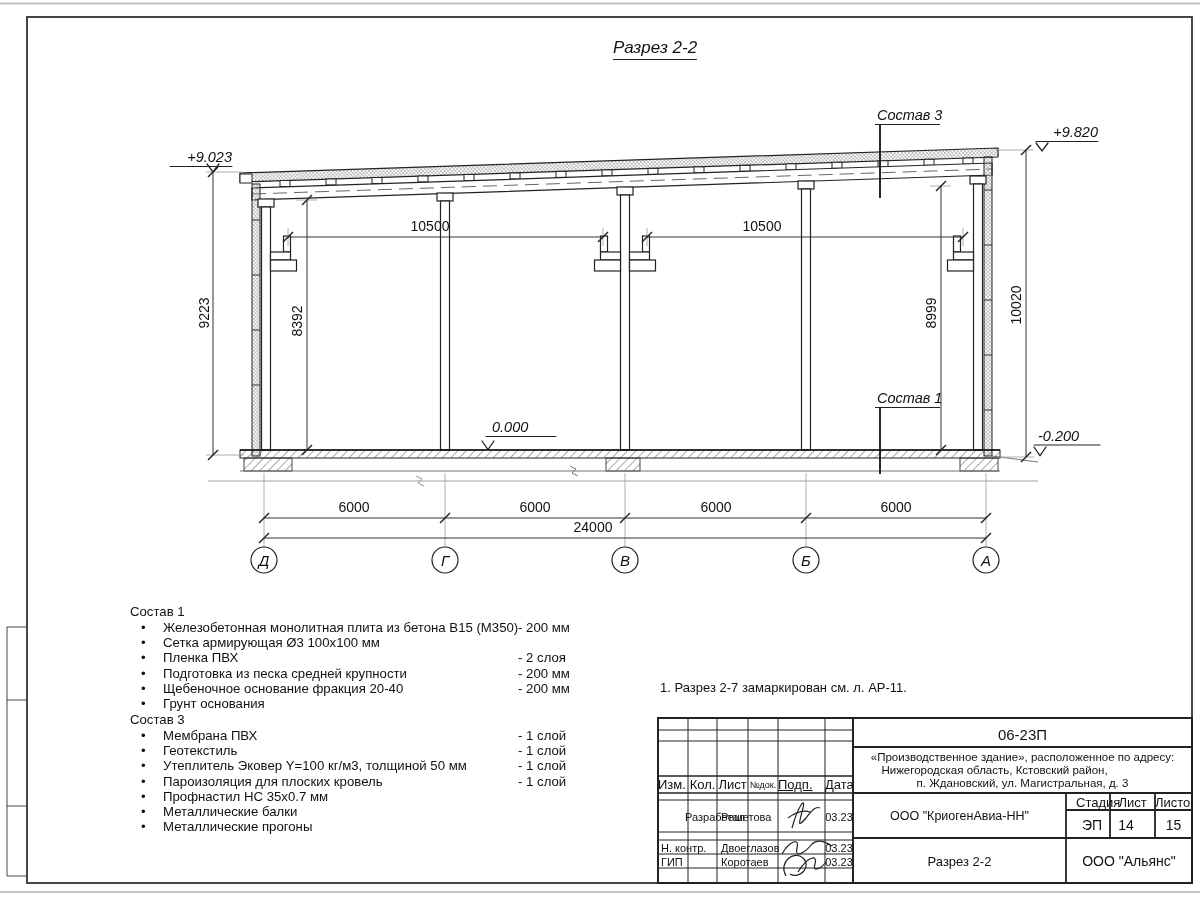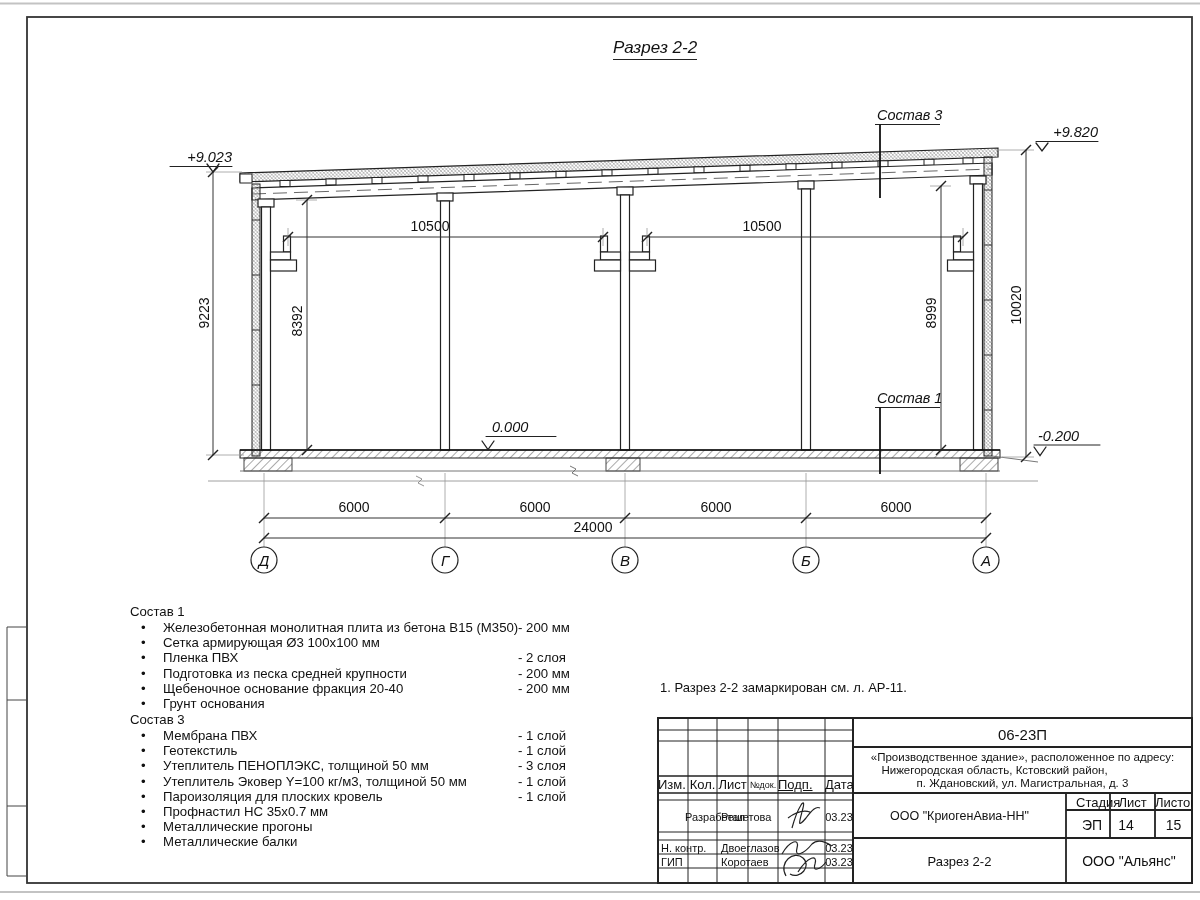--- a/index.html
+++ b/index.html
@@ -281,29 +281,28 @@
   <div class="mat-item"><span>Пленка ПВХ</span><span class="mat-val">-  2 слоя</span></div>
   <div class="mat-item"><span>Подготовка из песка средней крупности</span><span class="mat-val">- 200 мм</span></div>
   <div class="mat-item"><span>Щебеночное основание фракция 20-40</span><span class="mat-val">- 200 мм</span></div>
   <div class="mat-item"><span>Грунт основания</span><span class="mat-val"></span></div>
 </div>
 
 <div class="mat-list" style="top:712px;">
   <div class="hdr">Состав 3</div>
   <div class="mat-item"><span>Мембрана ПВХ</span><span class="mat-val">- 1 слой</span></div>
   <div class="mat-item"><span>Геотекстиль</span><span class="mat-val">- 1 слой</span></div>
-  <div class="mat-item"><span>Утеплитель ПЕНОПЛЭКС, толщиной 50 мм</span><span class="mat-val">- 3 слоя</span></div>
   <div class="mat-item"><span>Утеплитель Эковер Y=100 кг/м3, толщиной 50 мм</span><span class="mat-val">- 1 слой</span></div>
   <div class="mat-item"><span>Пароизоляция для плоских кровель</span><span class="mat-val">- 1 слой</span></div>
   <div class="mat-item"><span>Профнастил НС 35х0.7 мм</span><span class="mat-val"></span></div>
+  <div class="mat-item"><span>Металлические балки</span><span class="mat-val"></span></div>
   <div class="mat-item"><span>Металлические прогоны</span><span class="mat-val"></span></div>
-  <div class="mat-item"><span>Металлические балки</span><span class="mat-val"></span></div>
 </div>
 
-<div class="note">1. Разрез 2-2 замаркирован см. л. АР-11.</div>
+<div class="note">1. Разрез 2-7 замаркирован см. л. АР-11.</div>
 
 <div class="tb-text ctr" style="left:658px;top:777px;width:22px;">Изм.</div>
 <div class="tb-text ctr" style="left:688px;top:777px;width:29px;">Кол.</div>
 <div class="tb-text ctr" style="left:717px;top:777px;width:31px;">Лист</div>
 <div class="tb-text ctr tiny" style="left:748px;top:780px;width:30px;">№док.</div>
 <div class="tb-text ctr" style="left:778px;top:777px;width:34px;text-decoration:underline;">Подп.</div>
 <div class="tb-text ctr" style="left:825px;top:777px;width:28px;">Дата</div>
 
 <div class="tb-text small" style="left:661px;top:811px;padding-left:24px;">Разработал</div>
 <div class="tb-text small" style="left:721px;top:811px;">Решетова</div>

